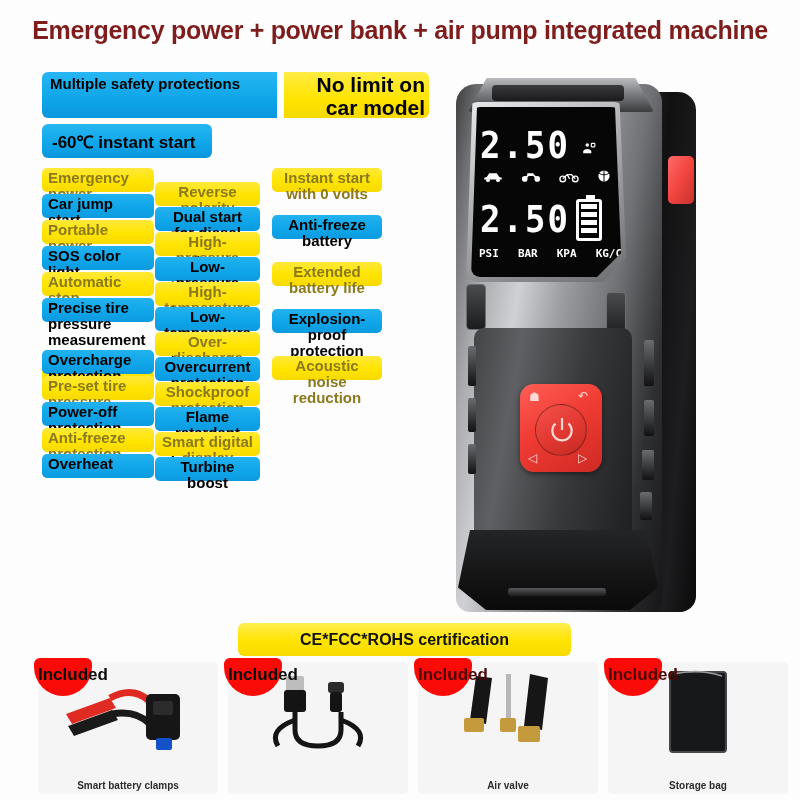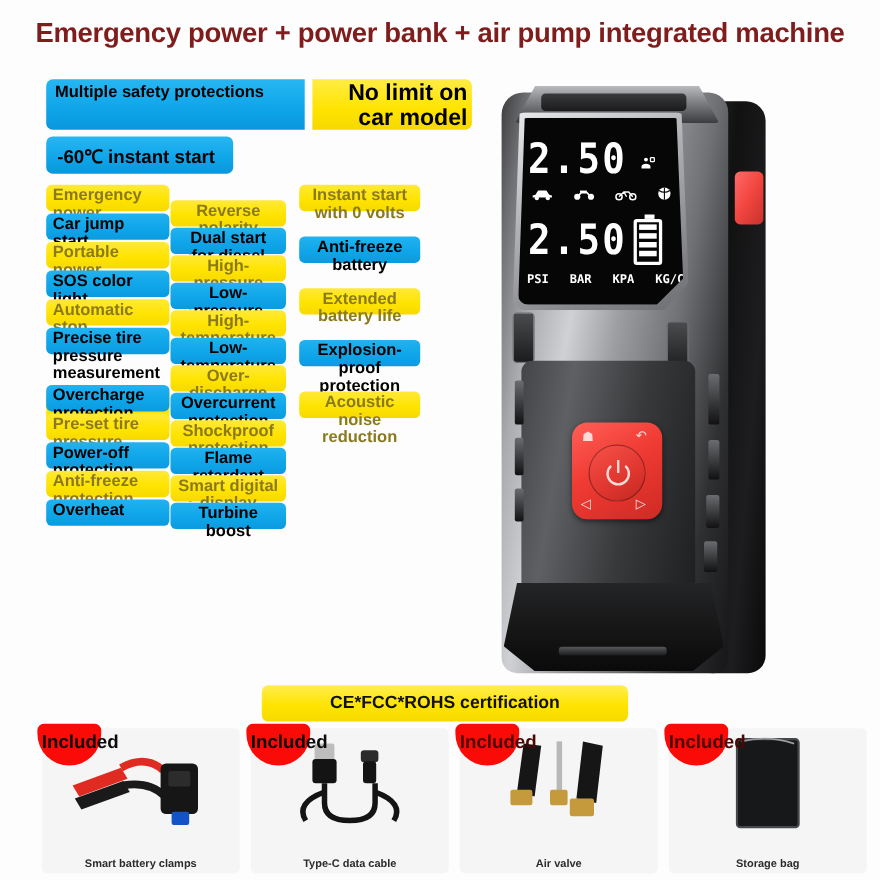--- a/index.html
+++ b/index.html
@@ -558,21 +558,20 @@
       <svg width="180" height="86" viewBox="0 0 180 86">
         <rect x="58" y="8" width="18" height="16" rx="2" fill="#bdbdbd"></rect>
         <rect x="56" y="22" width="22" height="22" rx="3" fill="#141414"></rect>
         <rect x="100" y="14" width="16" height="11" rx="3" fill="#2b2b2b"></rect>
         <rect x="102" y="24" width="12" height="20" rx="3" fill="#141414"></rect>
         <path d="M67 44 V62 Q67 78 90 78 Q113 78 113 62 V44" stroke="#141414" stroke-width="5" fill="none"></path>
         <path d="M67 52 Q40 62 50 78" stroke="#141414" stroke-width="5" fill="none"></path>
         <path d="M113 52 Q140 62 130 78" stroke="#141414" stroke-width="5" fill="none"></path>
       </svg>
     </div>
-    <div class="acc-caption">Type-C data cable</div>
   </div>
 
   <div class="acc" id="acc-3">
     <div class="acc-badge">
       <span>Included</span>
     </div>
     <div class="acc-art">
       <svg width="180" height="86" viewBox="0 0 180 86">
         <path d="M58 8 L74 10 L68 56 L52 52 Z" fill="#161616"></path>
         <rect x="46" y="50" width="20" height="14" rx="2" fill="#c59a3d"></rect>

